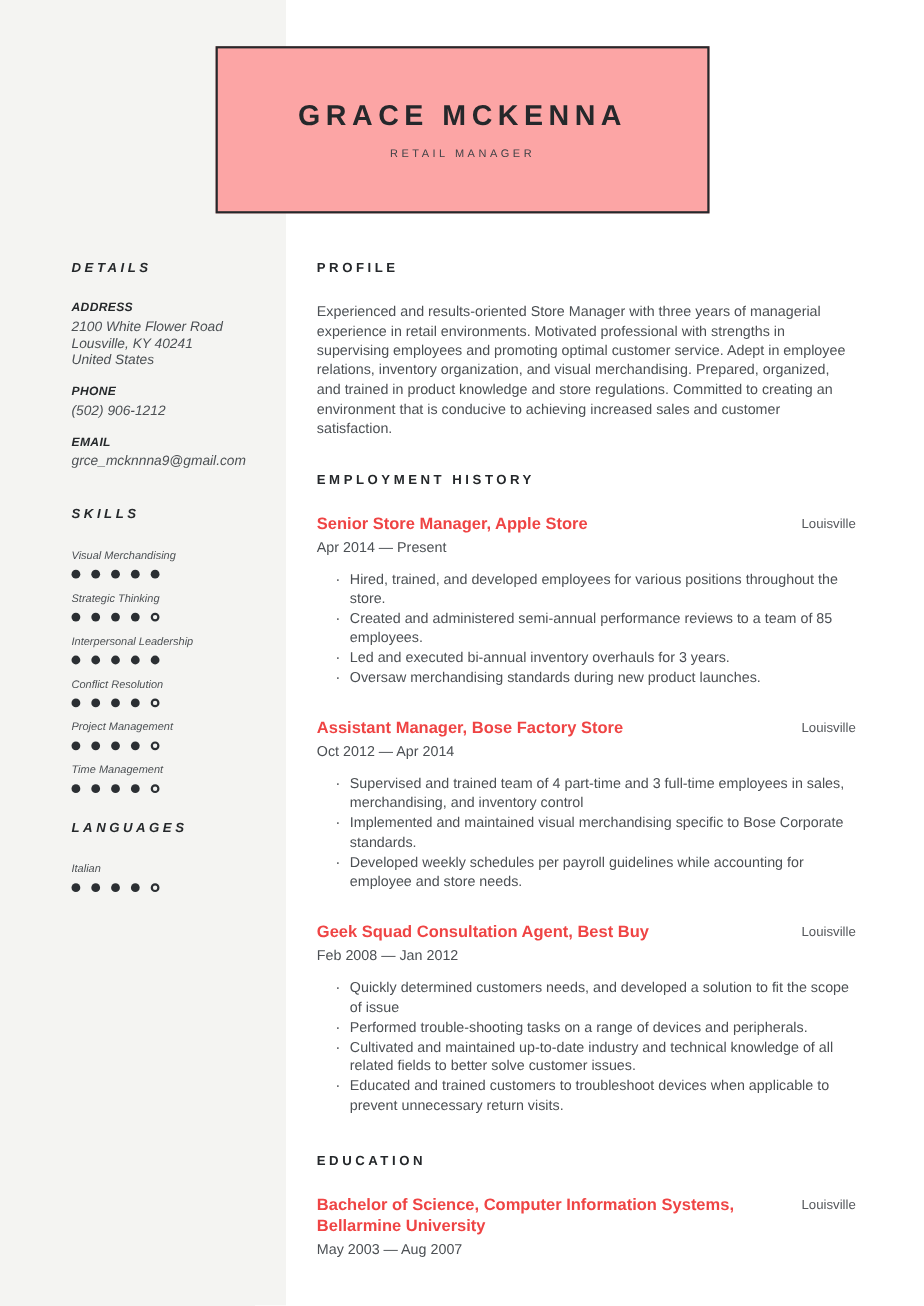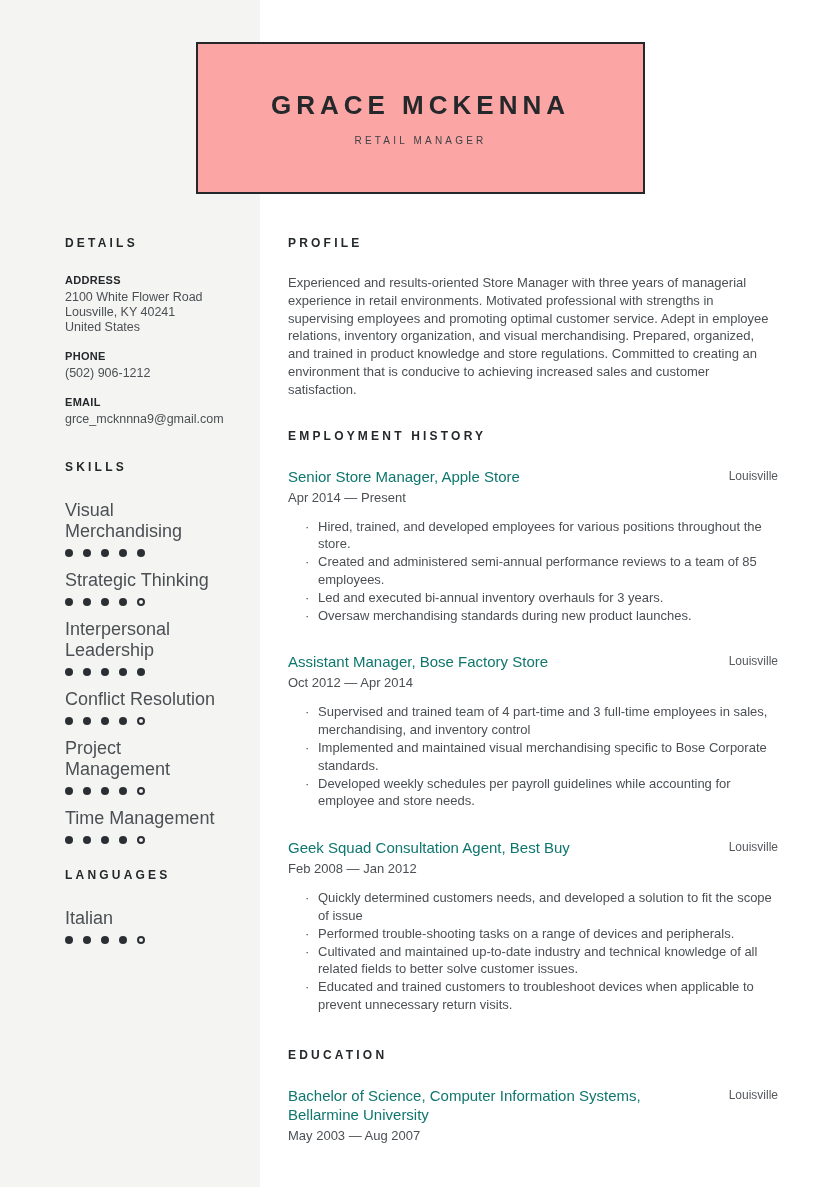--- a/index.html
+++ b/index.html
@@ -55,40 +55,41 @@
     padding-bottom: 9px;
     border-bottom: 2px solid #30343
 
 8;
   }
   
   .sidebar {
     position: absolute;
     left: 65px; top: 236px;
     width: 160px;
+    font-style: italic;
   }
   .detail-label {
     font-size: 11px;
     font-weight: 700;
     color: #25282b;
     letter-spacing: 0.3px;
     margin-bottom: 4px;
   }
   .detail-text {
     font-size: 12.5px;
     color: #4c5054;
     line-height: 15px;
   }
   .detail-group { margin-top: 15px; }
   .skills-section { margin-top: 33px; }
   .languages-section { margin-top: 24px; }
   .rating-list { margin-top: 17px; }
   .rating-item { margin-bottom: 13px; }
   .rating-name {
-    font-size: 18px;
+    font-size: 10px;
     color: #4c5054;
   }
   .dots { display: flex; gap: 10px; margin-top: 7px; }
   .dot {
     width: 8px; height: 8px;
     border-radius: 50%;
     display: inline-block;
   }
   .dot.filled { background: #2b2f33; }
   .dot.empty { background: transparent; border: 2px solid #2b2f33; }
@@ -108,22 +109,22 @@
   .education-section { margin-top: 34px; }
   .entry { margin-top: 15px; }
   .entry + .entry { margin-top: 28px; }
   .entry-head {
     display: flex;
     justify-content: space-between;
     align-items: flex-start;
   }
   .entry-title {
     font-size: 15px;
-    font-weight: 400;
-    color: #0f766e;
+    font-weight: 700;
+    color: #ef4444;
     line-height: 19px;
     max-width: 425px;
   }
   .entry-location {
     font-size: 12px;
     color: #55585c;
     padding-top: 2px;
     white-space: nowrap;
   }
   .entry-dates {

